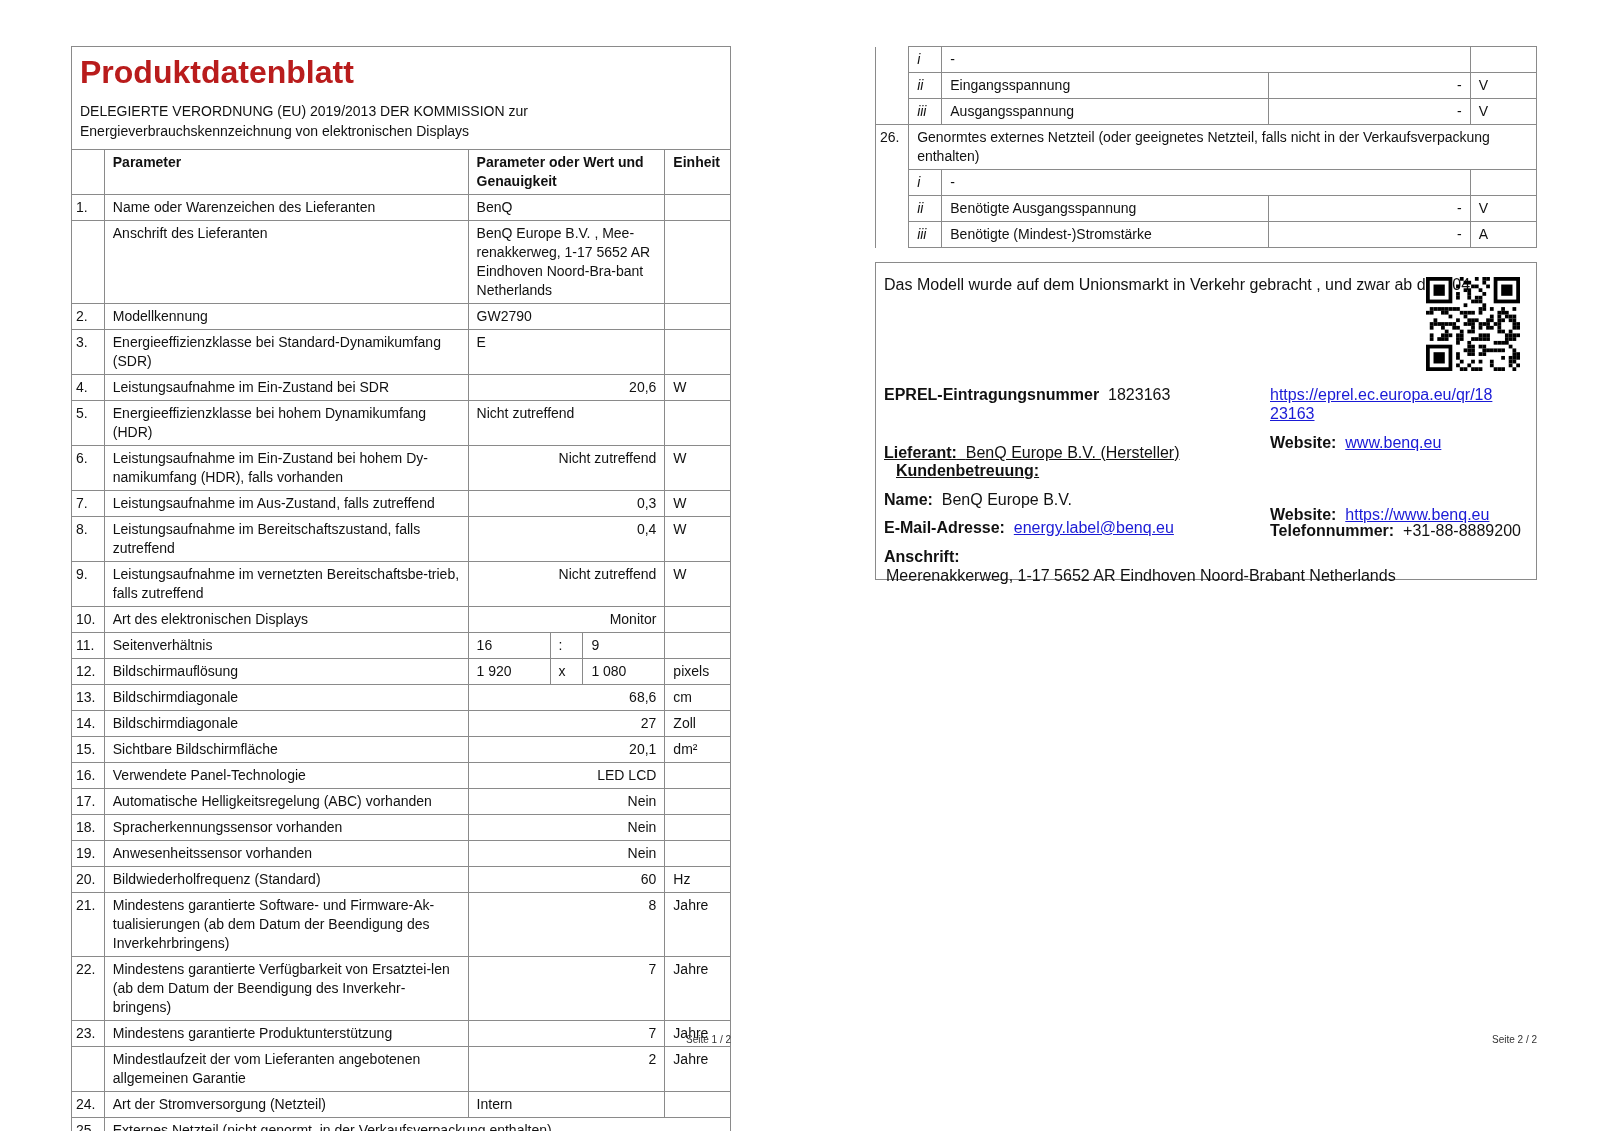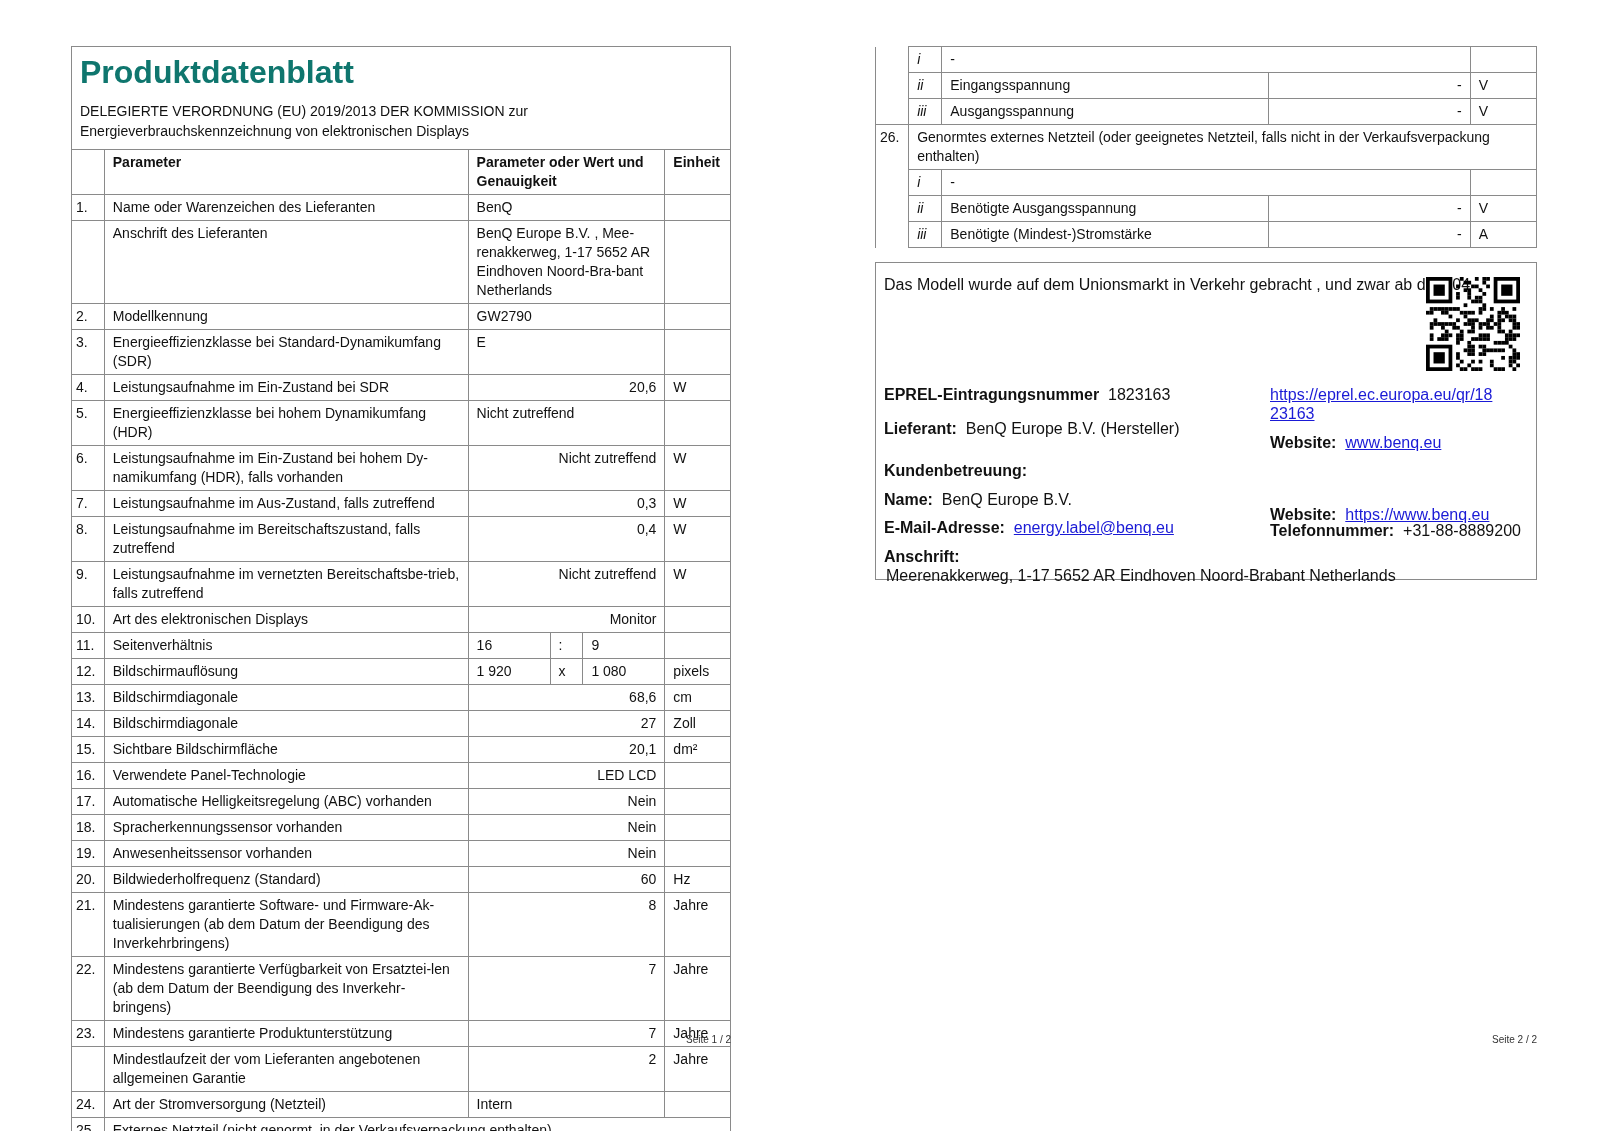--- a/index.html
+++ b/index.html
@@ -4,21 +4,21 @@
 <style>
   html, body { margin:0; padding:0; background:#ffffff; }
   body { width:1600px; height:1131px; position:relative; overflow:hidden;
          font-family:"Liberation Sans", sans-serif; font-size:14px; color:#111; }
   .page { position:absolute; top:46px; }
   #page1 { left:71px; width:660px; }
   #page2 { left:875px; width:662px; }
   table { border-collapse:collapse; width:100%; table-layout:fixed; }
   td { border:1.5px solid #8a8a8a; padding:3px 8px 3px 8px; vertical-align:top; line-height:19px; font-size:14px; }
   .hdrbox { border:1.5px solid #8a8a8a; border-bottom:none; padding:4px 8px 8px 8px; }
-  .title { font-size:32px; font-weight:bold; color:#0f766e; line-height:42px; margin:0 0 8px 0; }
+  .title { font-size:32px; font-weight:bold; color:#b91c1c; line-height:42px; margin:0 0 8px 0; }
   .subtitle { font-size:14px; line-height:20px; }
   .num { text-align:left; padding-left:4px; padding-right:2px; }
   .right { text-align:right; }
   .center { text-align:left; }
   .bold { font-weight:bold; }
   .ital { font-style:italic; }
   .footer { position:absolute; font-size:10px; color:#333; }
   .infobox { border:1.5px solid #8a8a8a; padding:10px 8px 6px 8px; margin-top:14px; position:relative; height:318px; box-sizing:border-box; }
   .info-line { position:absolute; font-size:16px; line-height:19px; }
   .lbl { font-weight:bold; }
@@ -475,30 +475,30 @@
       </svg>
 
     <div class="info-line" style="left:8px; top:122px;">
       <span class="lbl">EPREL-Eintragungsnummer</span>&nbsp;
       <span>1823163</span>
     </div>
     <div class="info-line" style="left:394px; top:122px; width:230px; word-break:break-all;">
       <a>https://eprel.ec.europa.eu/qr/1823163</a>
     </div>
 
-    <div class="info-line" style="left:8px; top:156px;">
+    <div class="info-line" style="left:8px; top:180px;text-decoration:underline;">
       <span class="lbl">Lieferant:</span>&nbsp;
       <span>BenQ Europe B.V. (Hersteller)</span>
     </div>
     <div class="info-line" style="left:394px; top:170px;">
       <span class="lbl">Website:</span>&nbsp;
       <a>www.benq.eu</a>
     </div>
 
-    <div class="info-line lbl" style="left:8px; top:198px;">Kundenbetreuung:</div>
+    <div class="info-line lbl" style="left:20px; top:198px;text-decoration:underline;">Kundenbetreuung:</div>
 
     <div class="info-line" style="left:8px; top:227px;">
       <span class="lbl">Name:</span>&nbsp;
       <span>BenQ Europe B.V.</span>
     </div>
     <div class="info-line" style="left:394px; top:242px;">
       <span class="lbl">Website:</span>&nbsp;
       <a>https://www.benq.eu</a>
     </div>
 

